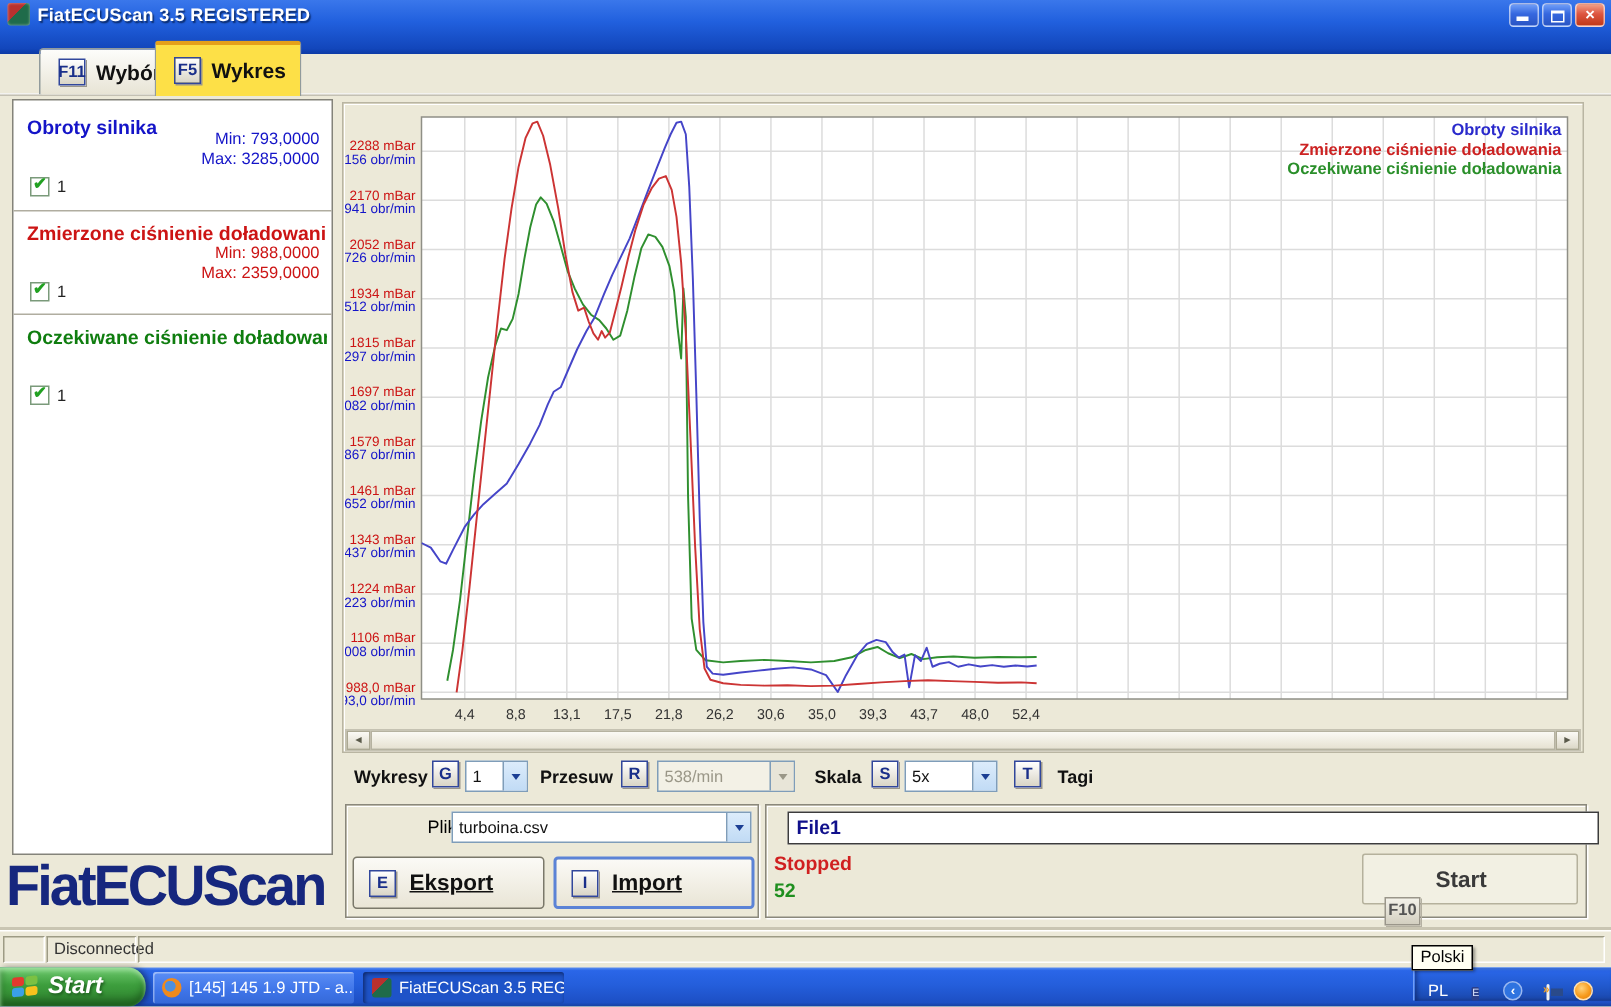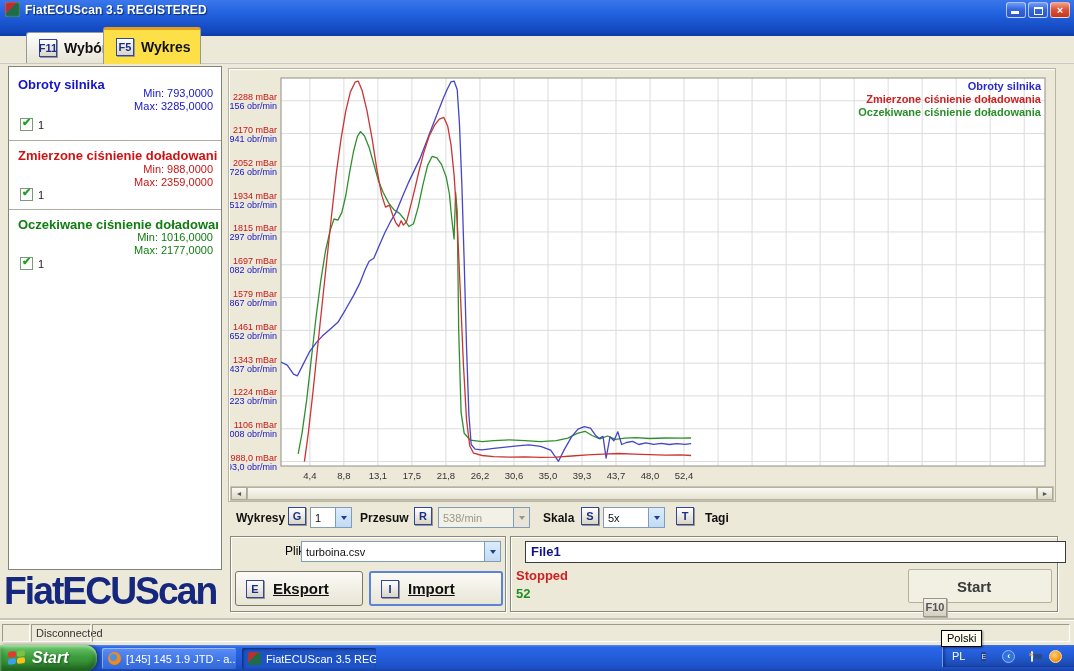--- a/index.html
+++ b/index.html
@@ -130,21 +130,21 @@
     box-shadow:inset 1px 1px 0 rgba(255,255,255,.4); }
   .taskbtn.pressed { background:#1e53c8; box-shadow:inset 1px 1px 3px rgba(0,0,20,.55); }
   .t1 { left:102px; width:134px; }
   .t2 { left:242px; width:134px; }
   .ticon { width:13px; height:13px; border-radius:50%; flex:0 0 auto; }
   .icon-firefox { background:radial-gradient(circle at 42% 42%, #4f8fdd 0 32%, #f08a1d 36% 78%, #d96a0e 100%); }
   .icon-fes { border-radius:2px; background:linear-gradient(135deg,#b8312f 0 42%,#1f6b4a 42% 100%); }
   .tray { position:absolute; right:0; top:0; width:132px; height:22px;
     background:linear-gradient(180deg,#4d86f2 0%,#2a66e8 10%,#2159ce 55%,#1a47ab 100%);
     border-left:1px solid #6f9ef8; box-shadow:inset 2px 0 3px rgba(0,0,30,.35);
-    display:flex; align-items:center; gap:16px; padding-left:9px; }
+    display:flex; align-items:flex-end; gap:16px; padding-left:9px; }
   .tray-lang { color:#fff; font-size:11px; }
   .tray-e { color:#dfe8ff; background:#2a3f8a; font-size:7px; width:9px; height:9px; text-align:center;
     line-height:9px; border-radius:1px; }
   .tray-ic { width:13px; height:13px; border-radius:50%; cursor:pointer; flex:0 0 auto; }
   .icon-chevron { background:#2f73e0; border:1px solid #9ab8f0; color:#fff; font-size:9px; font-weight:bold;
     line-height:10px; text-align:center; }
   .icon-monitor { border-radius:2px; width:14px; height:11px; background:#dcdcdc; border:1px solid #f0f0f0;
     position:relative; }
   .icon-monitor i { position:absolute; left:2px; top:2px; width:8px; height:5px; background:#2a4a8a; }
   .icon-monitor b { position:absolute; right:-1px; top:-2px; color:#f7a21d; font-size:8px; font-weight:bold; }
@@ -209,24 +209,20 @@
     </div>
     <div class="cb-row" style="top:121px">
       <span class="cb">
           <span class="tick">✔</span>
         </span>
       <span class="cb-label">1</span>
     </div>
     <div class="sec-divider" style="top:142px"></div>
 
     <div class="sec-title" style="top: 150px; color: rgb(15, 125, 15);">Oczekiwane ciśnienie doładowan</div>
-    <div class="sec-minmax" style="top: 164px; color: rgb(15, 125, 15);">
-      <div>Min: 1016,0000</div>
-      <div>Max: 2177,0000</div>
-    </div>
     <div class="cb-row" style="top:190px">
       <span class="cb">
           <span class="tick">✔</span>
         </span>
       <span class="cb-label">1</span>
     </div>
   </div>
 
   <div class="logo">FiatECUScan</div>
 

